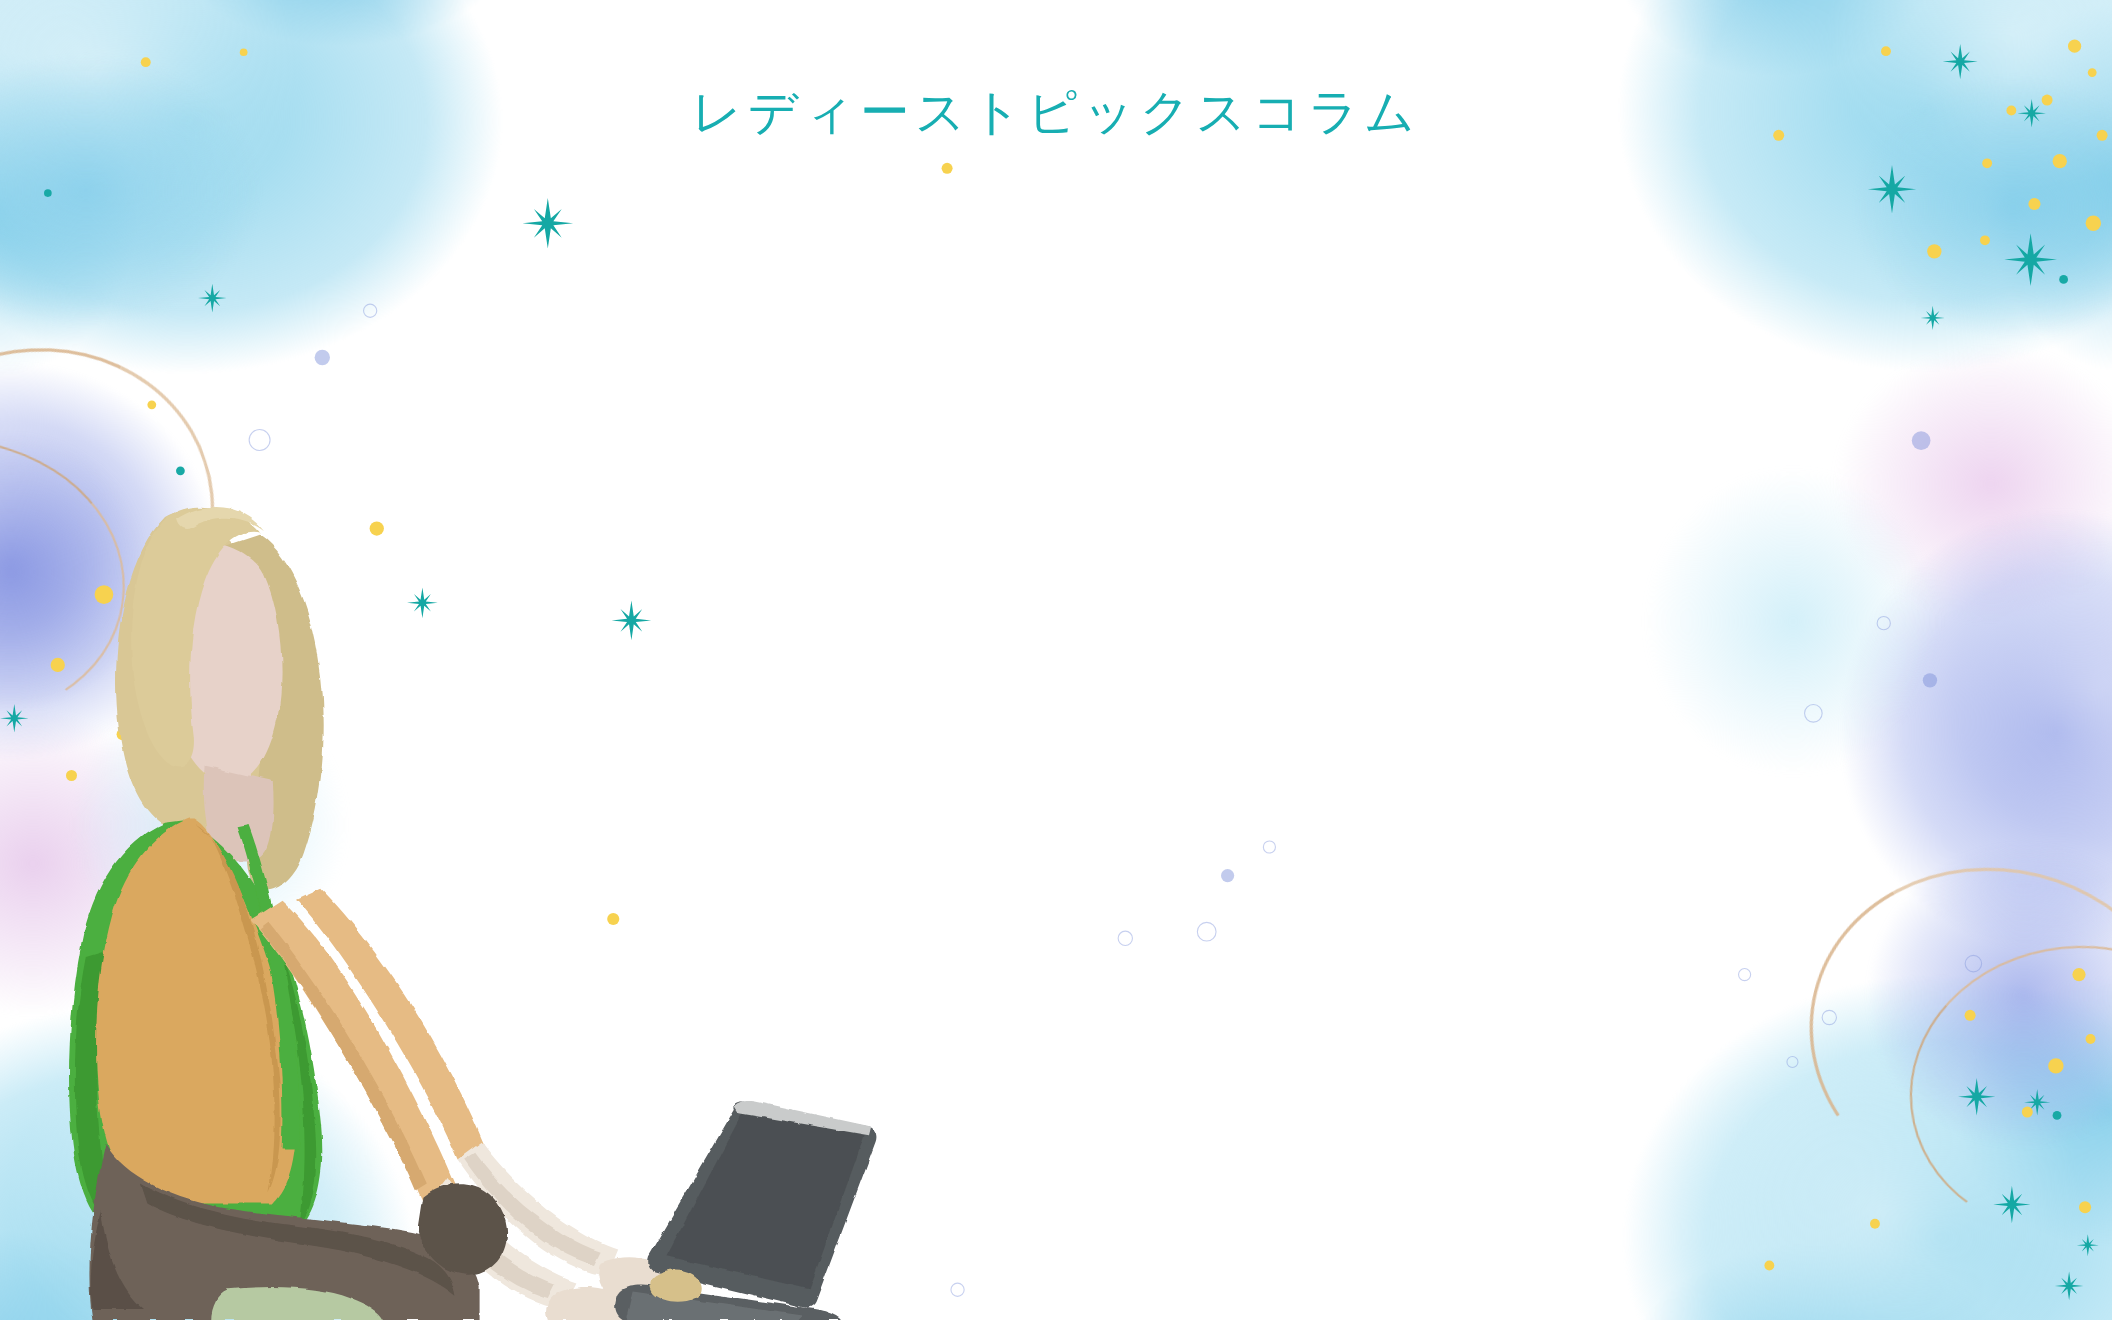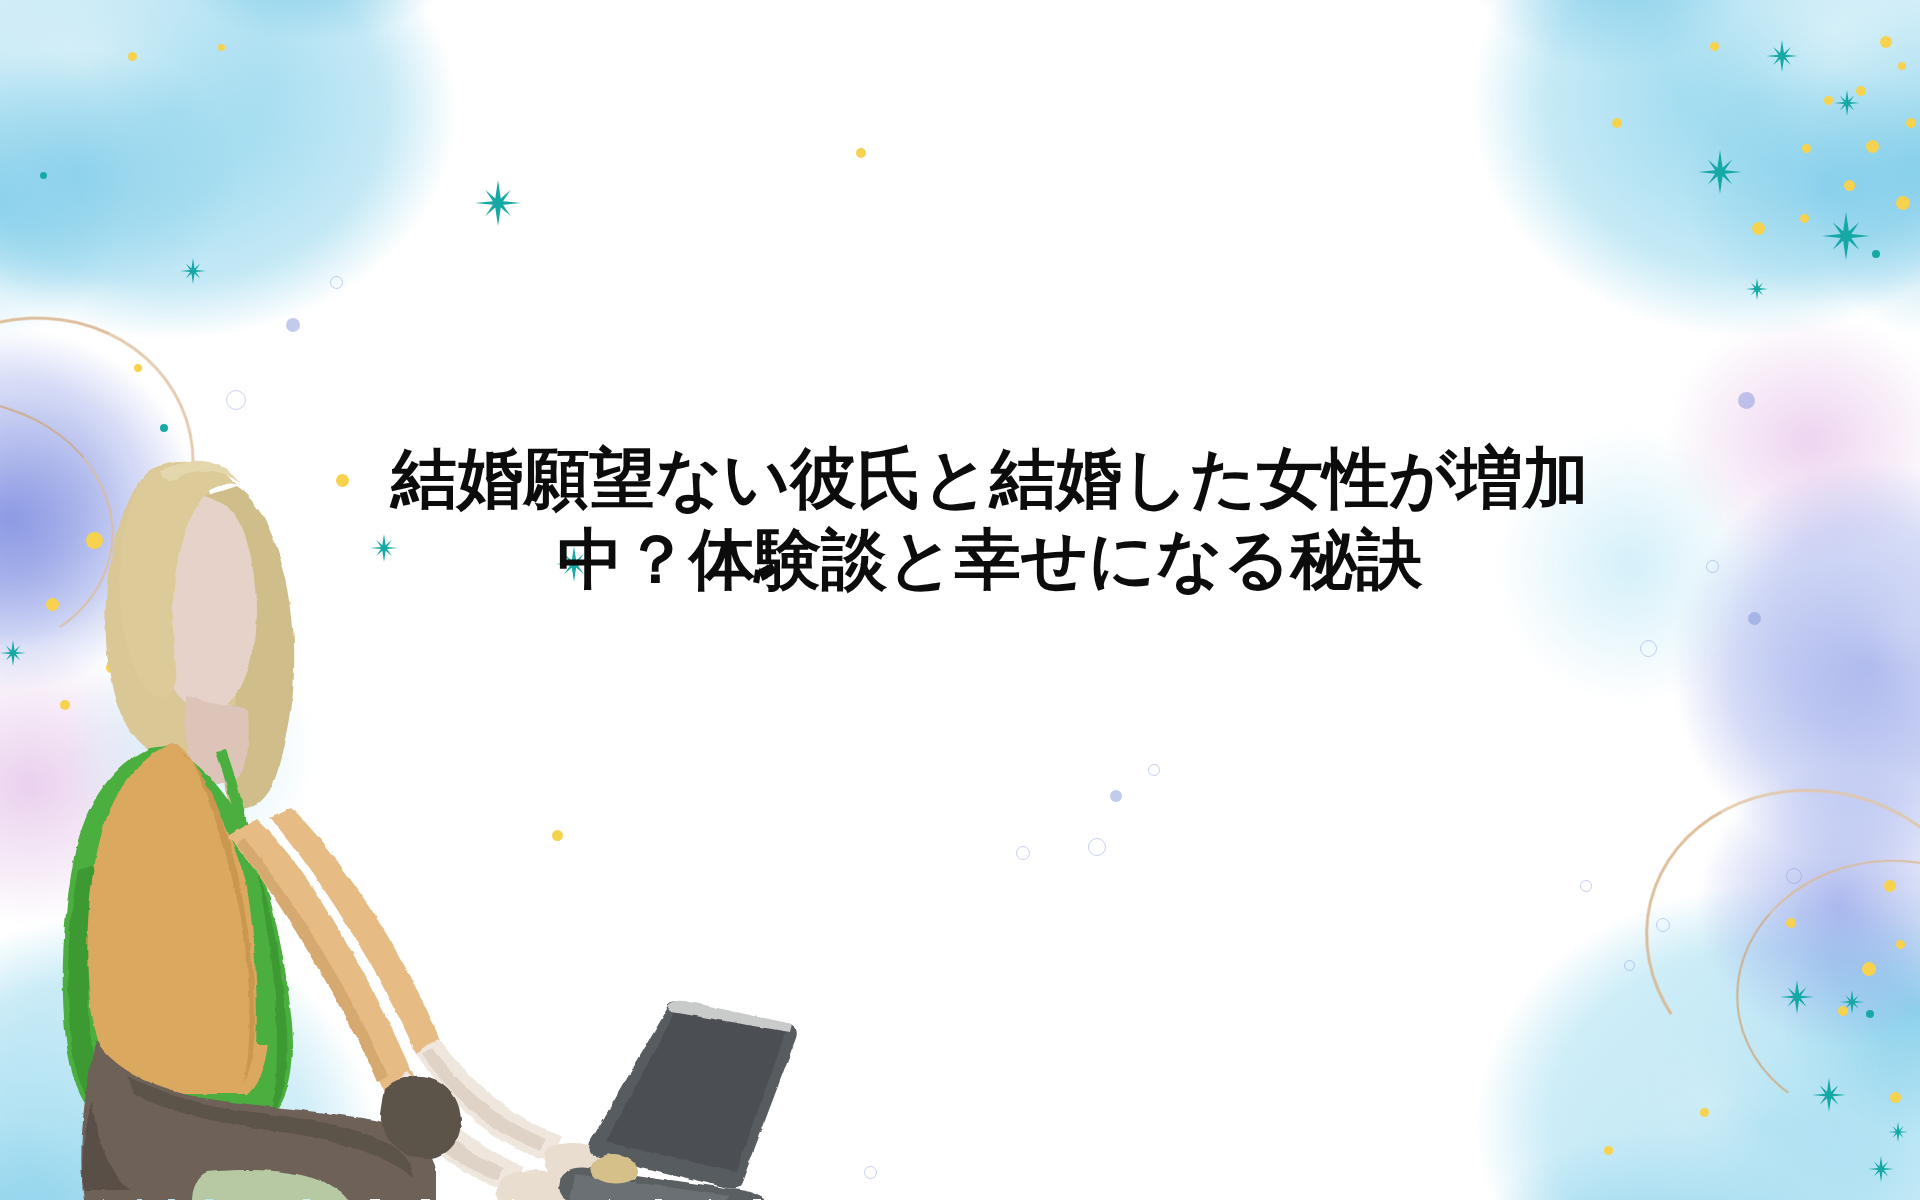--- a/index.html
+++ b/index.html
@@ -484,20 +484,23 @@
     <div class="dot ring-peri" style="left:1640px; top:640px;  width:15px; height:15px;"></div>
     <div class="dot dot-peri" style="left:1748px; top:612px;  width:13px; height:13px;"></div>
     <div class="dot ring-peri" style="left:1706px; top:560px;  width:11px; height:11px;"></div>
     <div class="dot dot-peri" style="left:1738px; top:392px;  width:17px; height:17px;"></div>
     <div class="dot ring-peri" style="left:1786px; top:868px;  width:14px; height:14px;"></div>
     <div class="dot ring-peri" style="left:1656px; top:918px;  width:12px; height:12px;"></div>
     <div class="dot ring-peri" style="left:1580px; top:880px;  width:10px; height:10px;"></div>
     <div class="dot ring-peri" style="left:1624px; top:960px;  width:9px;  height:9px;"></div>
   </div>
 
+  <div class="header">
+    <span class="header-title">レディーストピックスコラム</span>
+  </div>
 
   <div class="illustration">
     <svg viewBox="0 0 880 800" xmlns="http://www.w3.org/2000/svg">
       <defs>
         <filter id="wc" x="-20%" y="-20%" width="140%" height="140%">
           <feTurbulence type="fractalNoise" baseFrequency="0.04" numOctaves="3" seed="7" result="n"></feTurbulence>
           <feDisplacementMap in="SourceGraphic" in2="n" scale="5" xChannelSelector="R" yChannelSelector="G"></feDisplacementMap>
         </filter>
         <filter id="wc2" x="-20%" y="-20%" width="140%" height="140%">
           <feTurbulence type="fractalNoise" baseFrequency="0.06" numOctaves="3" seed="13" result="n2"></feTurbulence>
@@ -600,17 +603,14 @@
         <path d="M560 782 C 560 772, 572 766, 588 768 L 740 790
                  C 756 792, 766 800, 764 800 L 566 800 C 560 796, 558 790, 560 782 Z" fill="#5a5f62"></path>
         <path d="M576 774 L 730 796 L 726 800 L 570 800 Z" fill="#6b7073"></path>
 
         <path d="M596 760 C 606 752, 622 752, 632 760 C 640 766, 640 776, 632 780
                  C 620 786, 602 784, 594 776 C 590 770, 590 764, 596 760 Z" fill="#d6c08a"></path>
       </g>
     </svg>
   </div>
 
-  <div class="main-title-wrap">
-    <h1 class="main-title">結婚願望ない彼氏と結婚した女性が増加中？体験談と幸せになる秘訣</h1>
-  </div>
 
 </div>
 
 </body></html>

